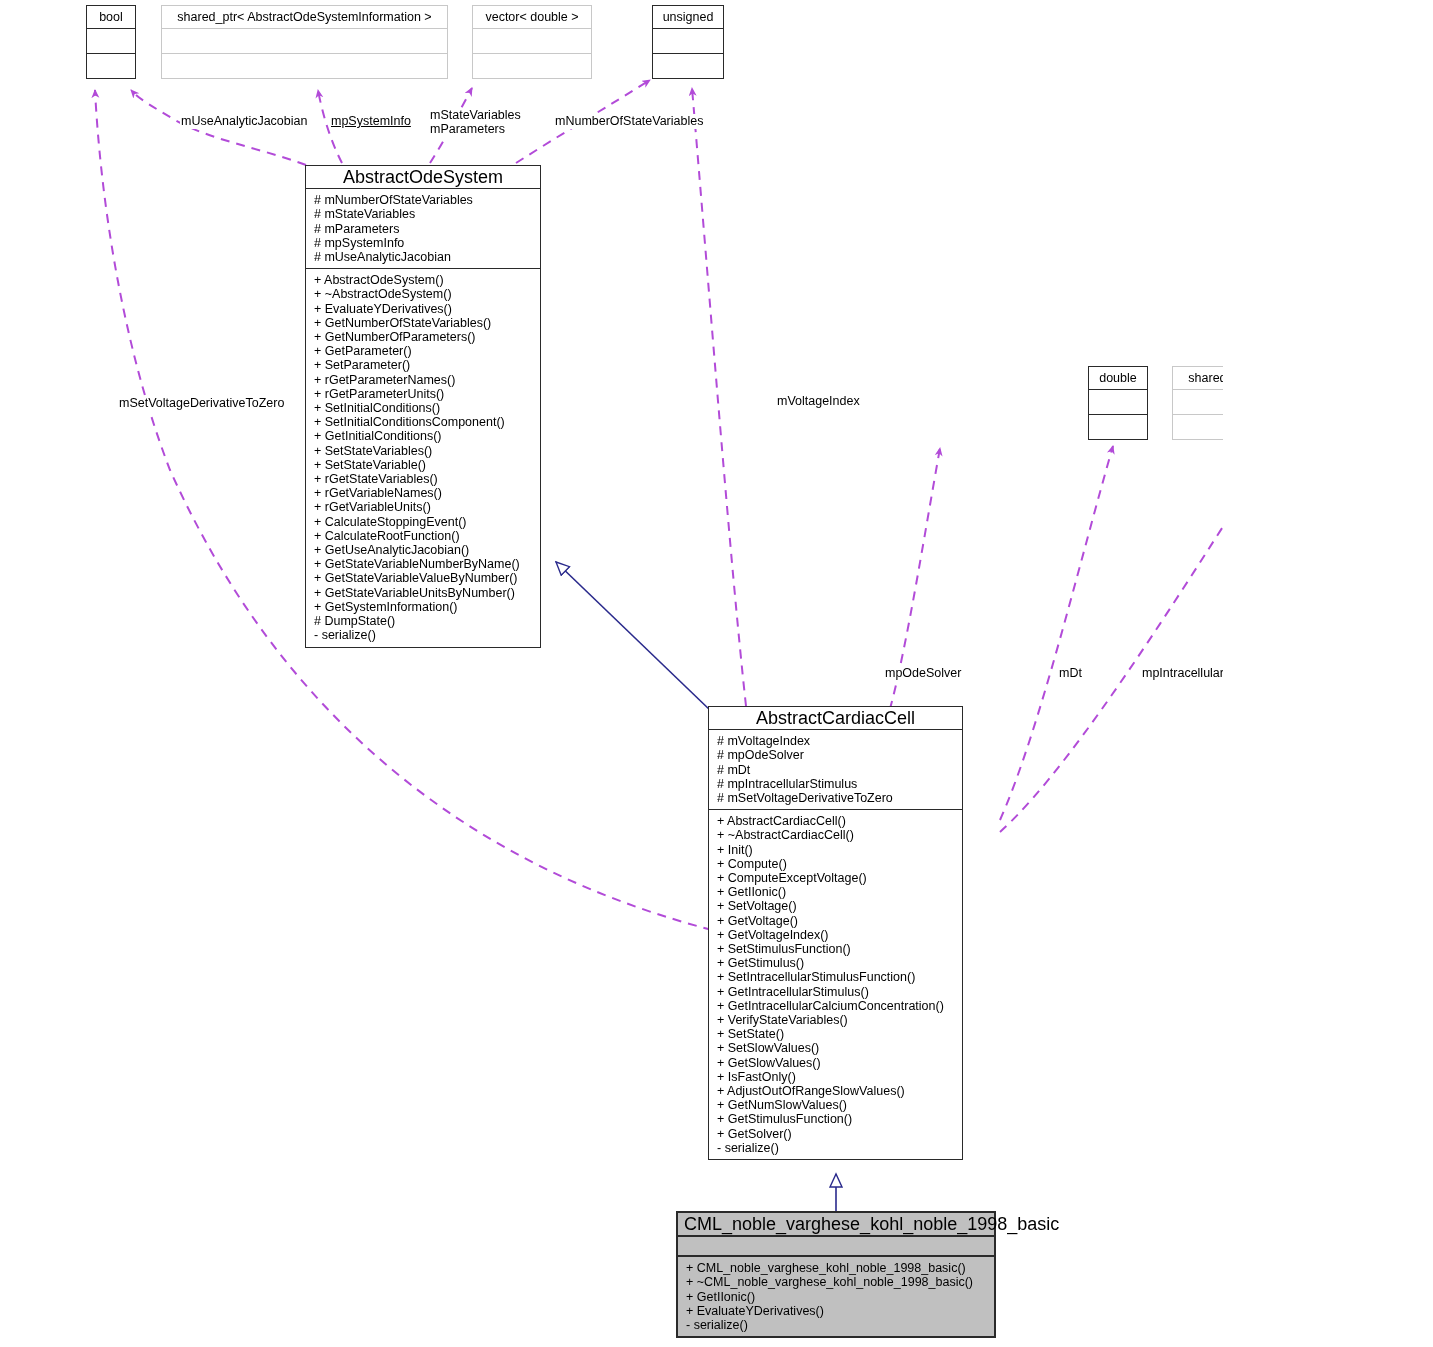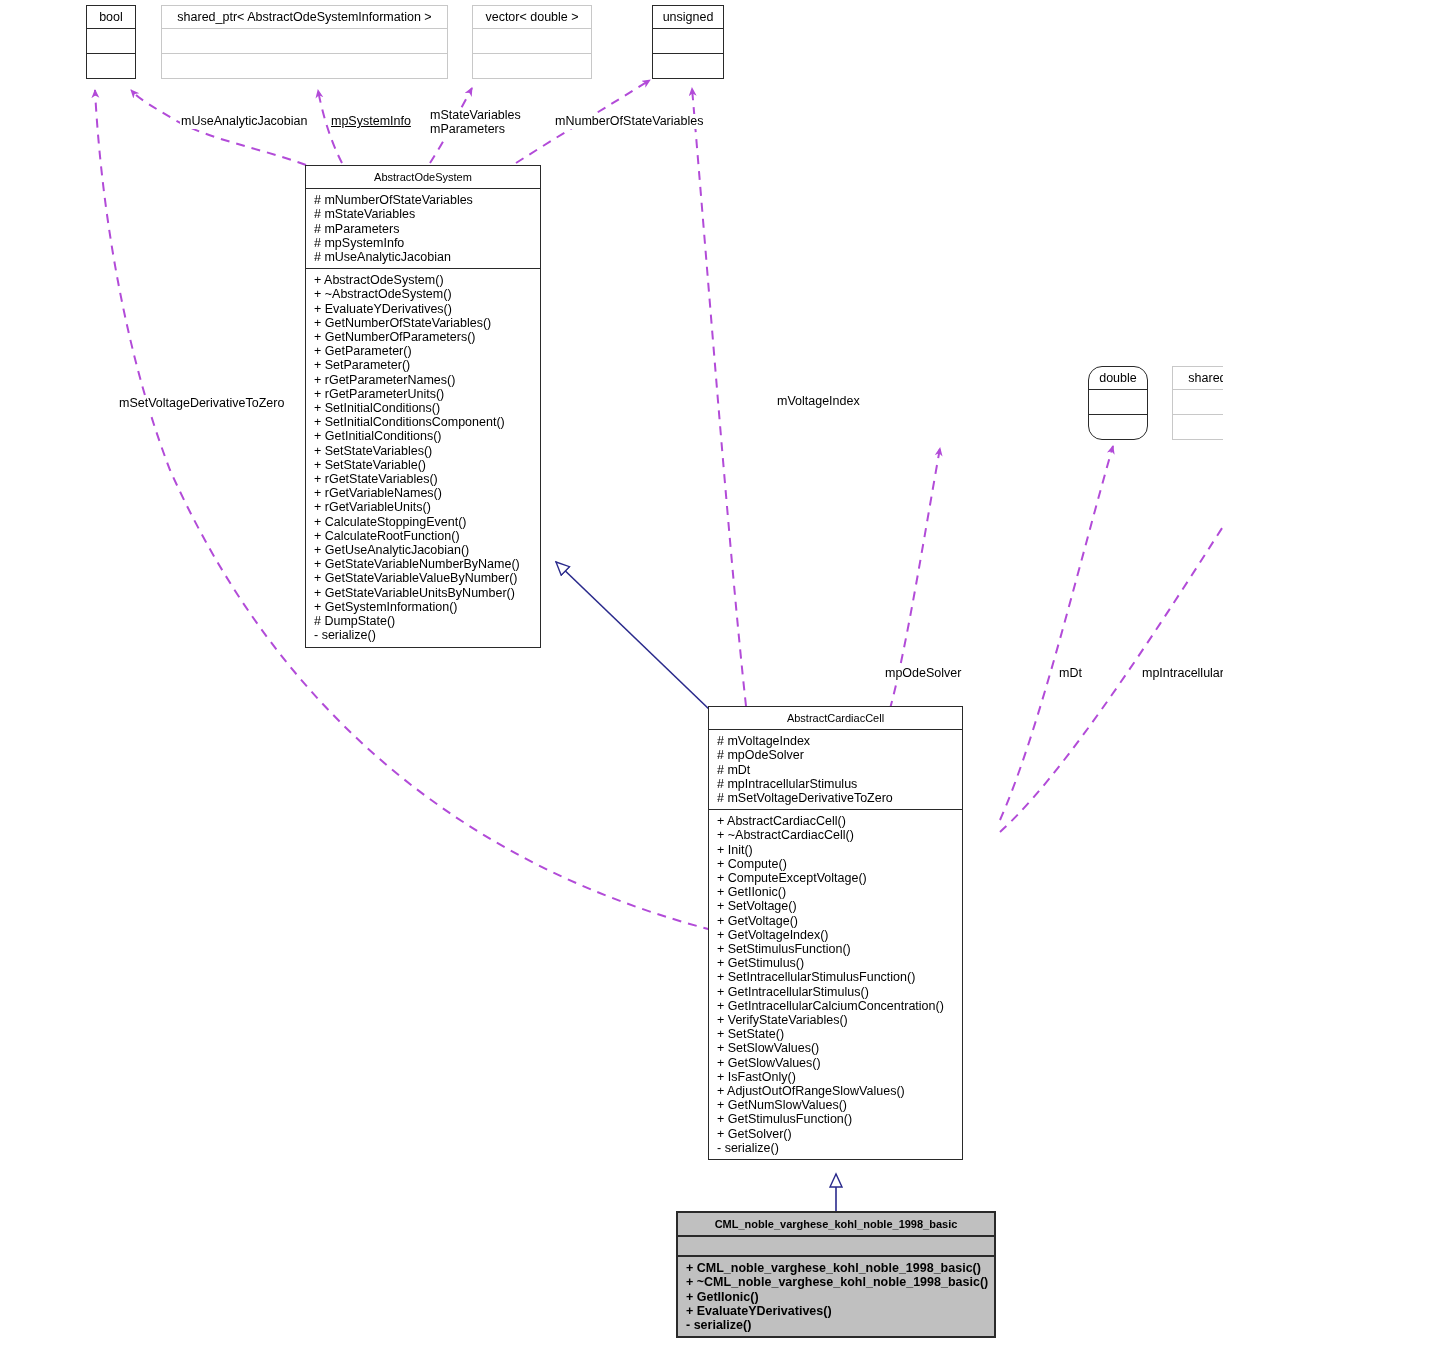--- a/index.html
+++ b/index.html
@@ -36,21 +36,21 @@
     font-size: 12.5px;
     line-height: 14.2px;
     color: #000000;
   }
   .umlbox .sec {
     box-sizing: border-box;
   }
   .umlbox .sec.title {
     text-align: center;
     padding: 4px 6px 4px 6px;
-    font-size: 11px;
+    font-size: 18px;
     white-space: nowrap;
   }
   .umlbox .div {
     height: 0;
     border-top: 1px solid #2a2a2a;
     font-size: 0;
     line-height: 0;
   }
   .umlbox .sec.body {
     padding: 4px 6px 4px 8px;
@@ -89,21 +89,20 @@
     border-color: #2a2a2a;
   }
   .typebox.dark .tname,
   .typebox.dark .empty1 {
     border-bottom-color: #2a2a2a;
   }
 
   
   .umlbox.filled {
     background: #f0abfc;
-    font-weight: bold;
   }
   .umlbox.filled .sec.title,
   .umlbox.filled .sec.body,
   .umlbox.filled .sec.mid {
     background: #c0c0c0;
   }
 
   
   .edgelabel {
     position: absolute;
@@ -177,21 +176,21 @@
     <div class="empty2"></div>
   </div>
 
   <div class="typebox dark" style="left:652px; top:5px; width:72px;">
     <div class="tname">unsigned</div>
     <div class="empty1"></div>
     <div class="empty2"></div>
   </div>
 
 
-  <div class="typebox dark" style="left:1088px; top:366px; width:60px;border-radius:14px;">
+  <div class="typebox dark" style="left:1088px; top:366px; width:60px;">
     <div class="tname">double</div>
     <div class="empty1"></div>
     <div class="empty2"></div>
   </div>
 
   <div class="typebox" style="left:1172px; top:366px; width:255px;">
     <div class="tname">shared_ptr&lt; AbstractStimulusFunction &gt;</div>
     <div class="empty1"></div>
     <div class="empty2"></div>
   </div>

